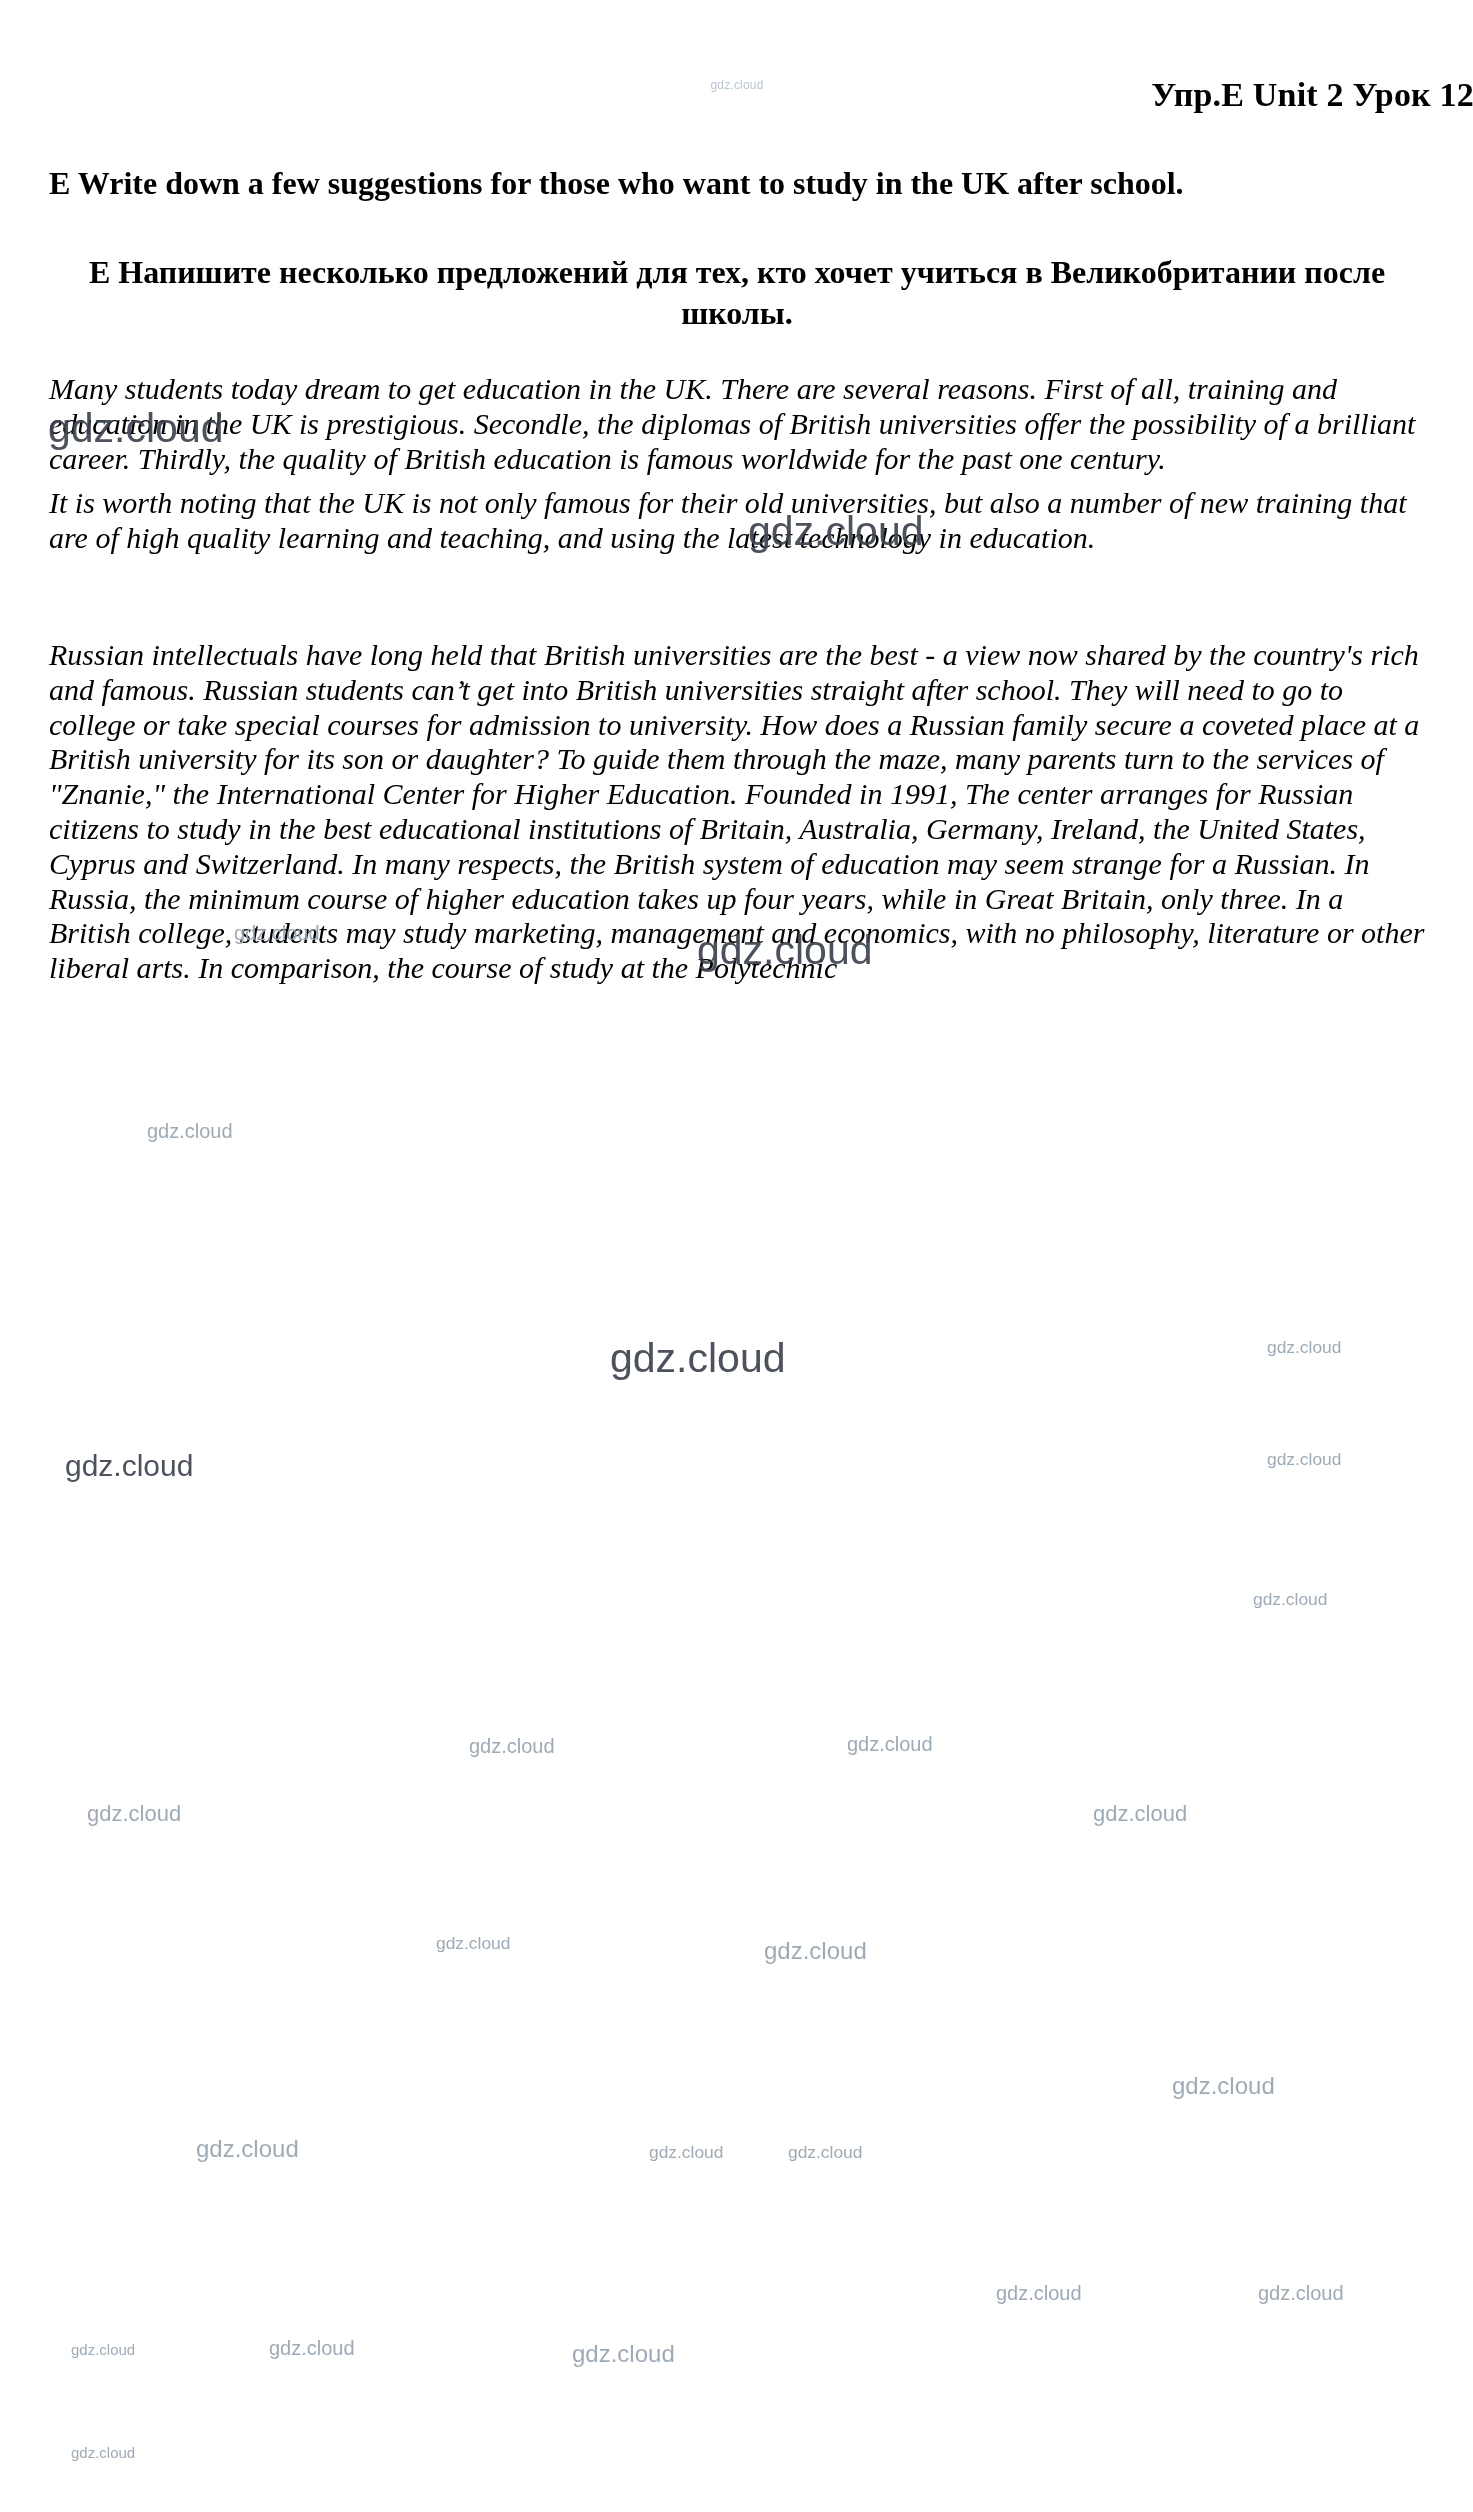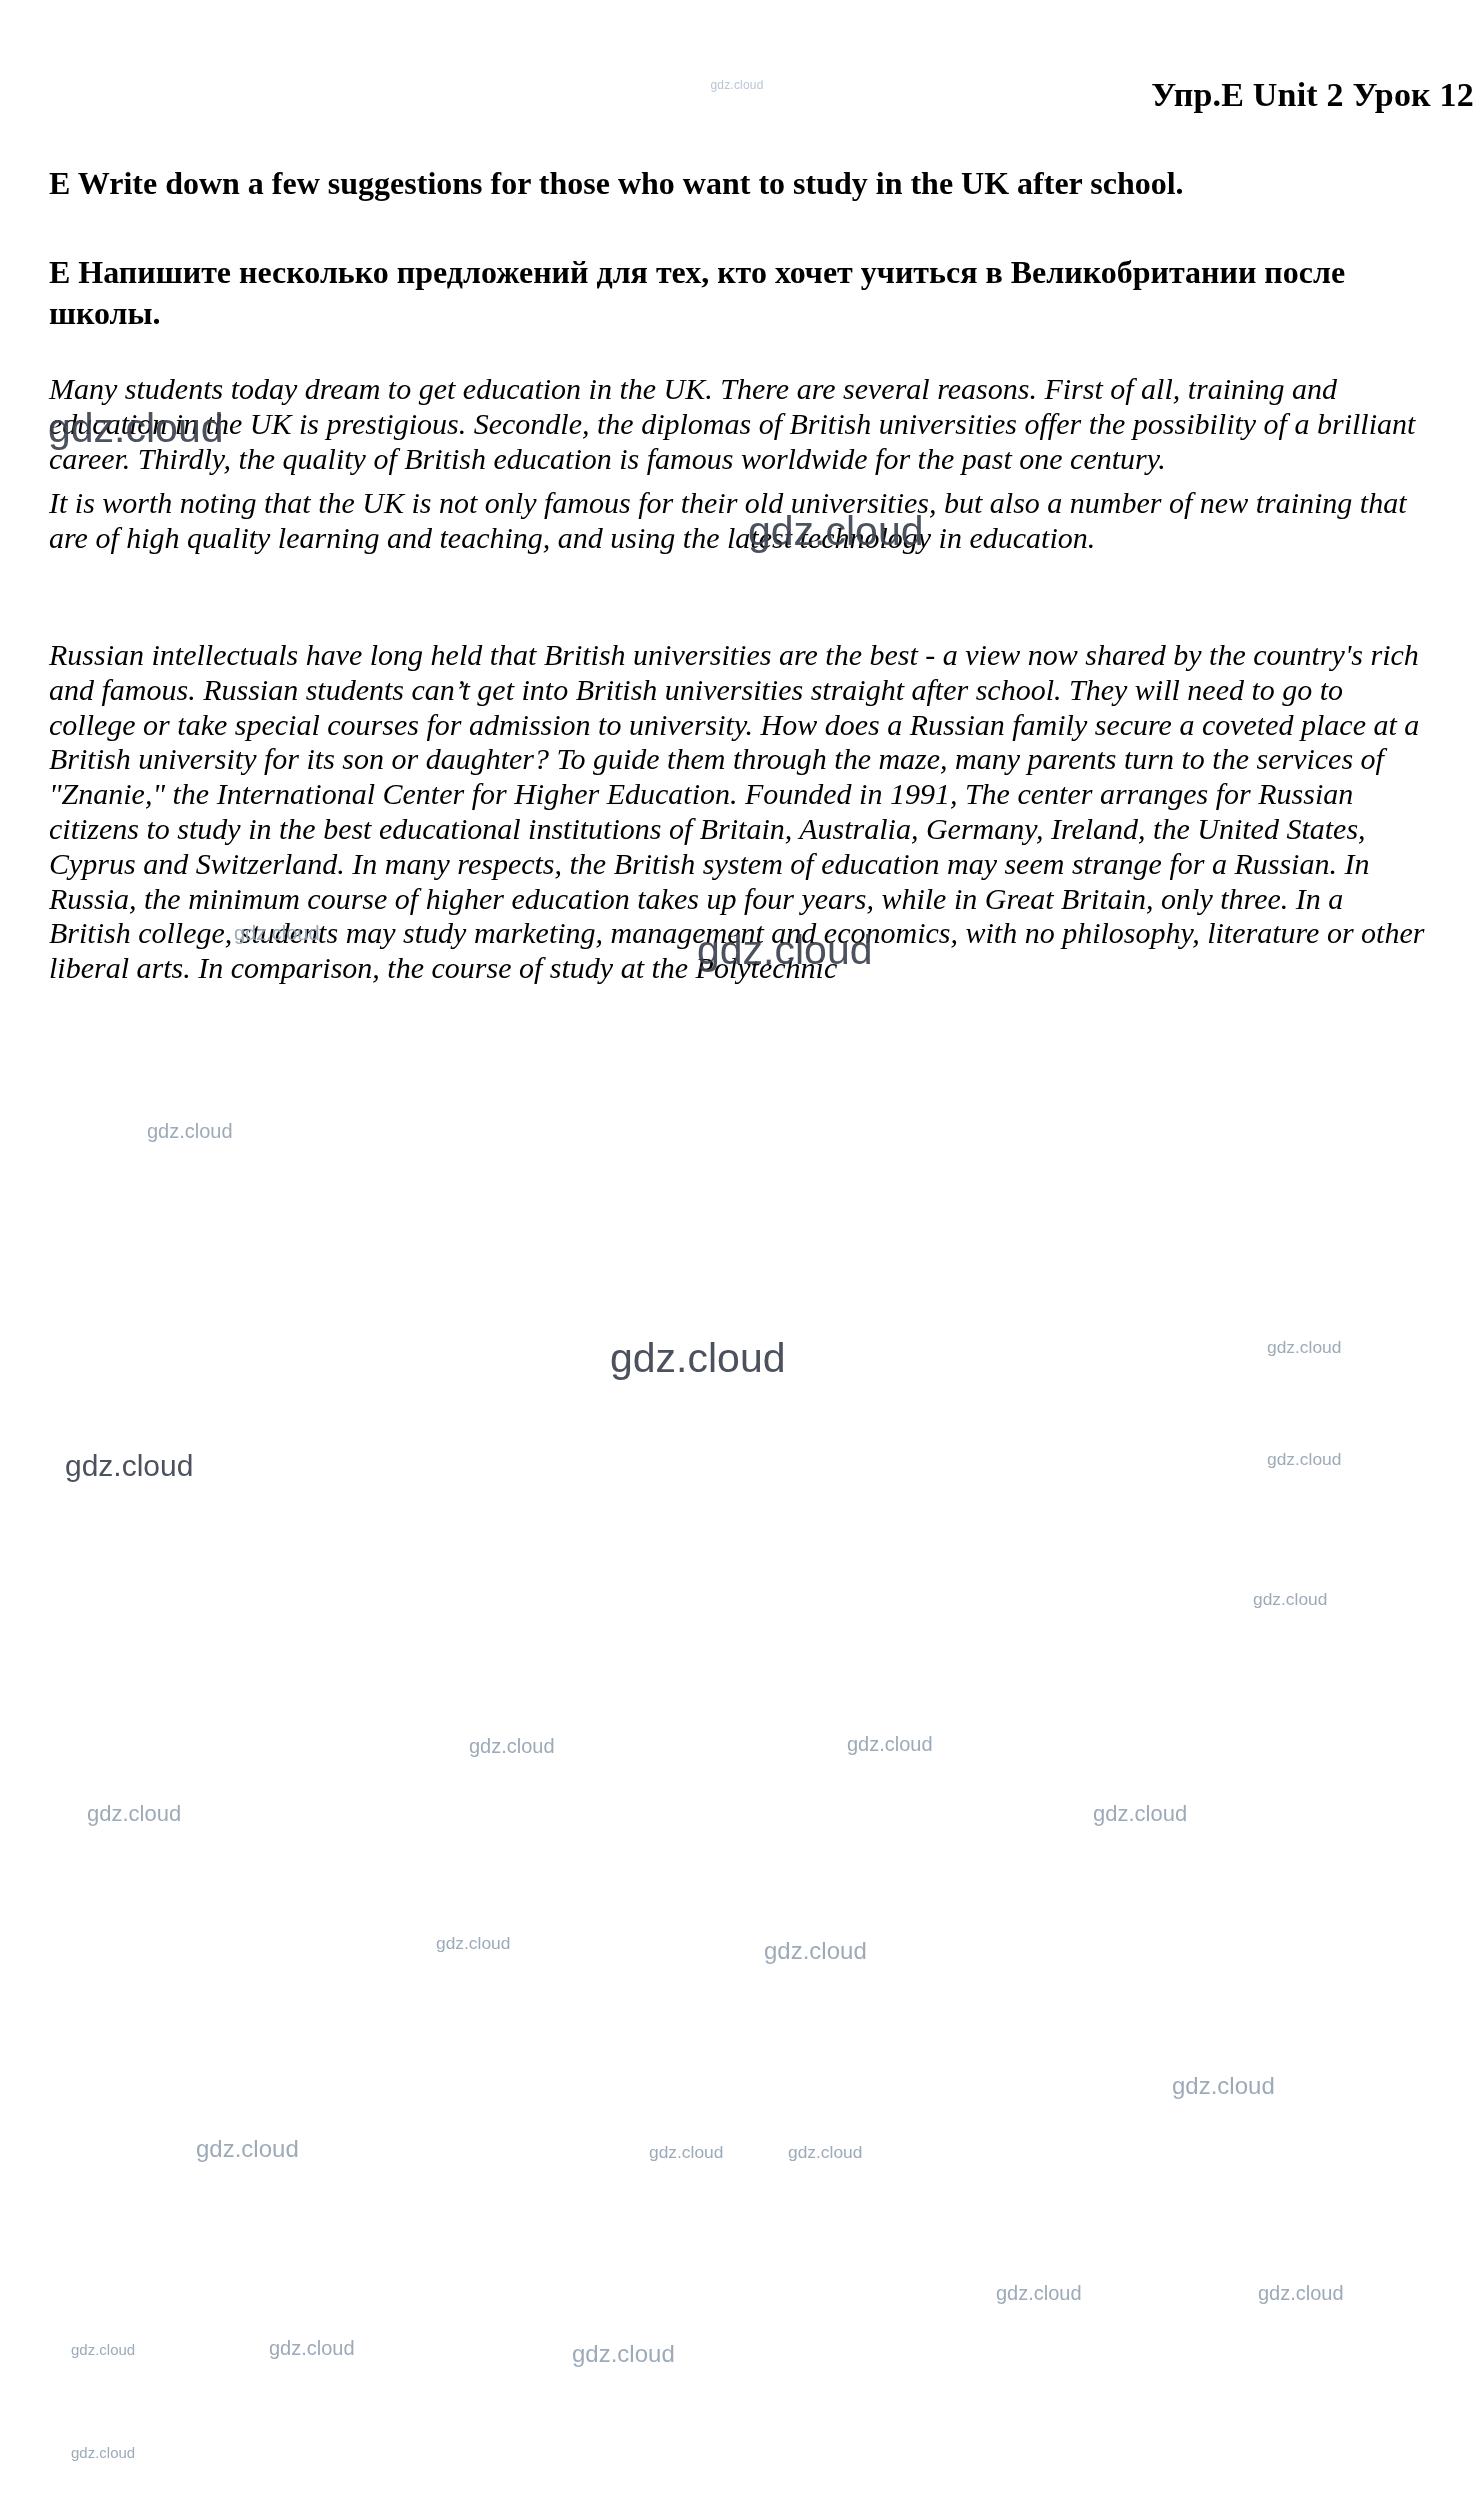--- a/index.html
+++ b/index.html
@@ -48,20 +48,21 @@
     font-size: 32px;
     font-weight: bold;
     line-height: 1.25;
     margin-top: 49px;
   }
   .task-ru {
     font-size: 32px;
     font-weight: bold;
     line-height: 1.28;
     margin-top: 49px;
+    text-align: center;
   }
   .body-text {
     font-size: 30px;
     line-height: 1.16;
     margin-top: 38px;
     font-style: italic;
   }
   .body-text p {
     margin: 0 0 1.6px 0;
   }

